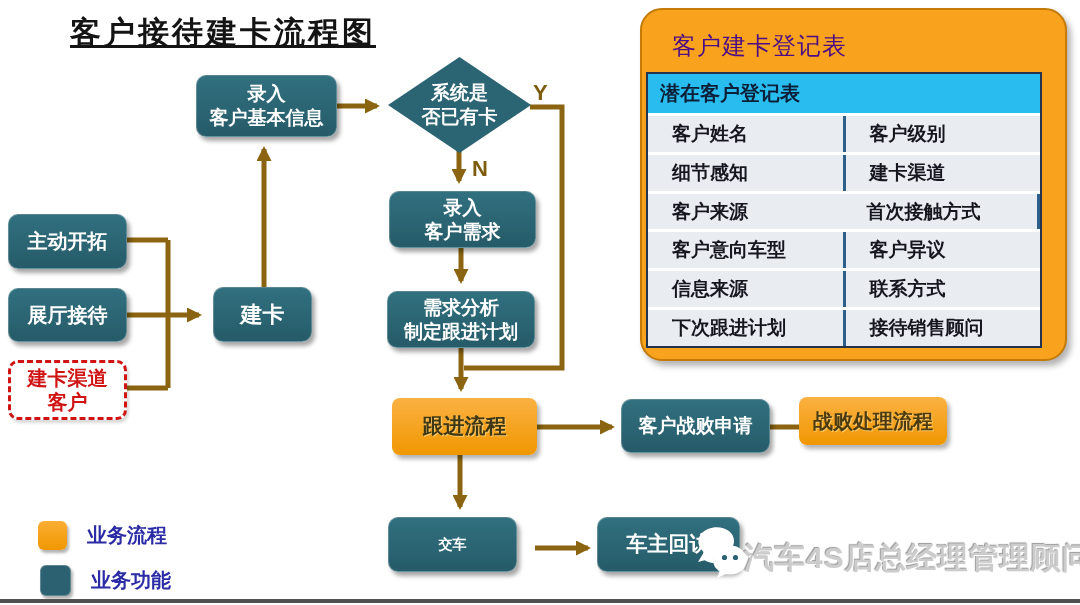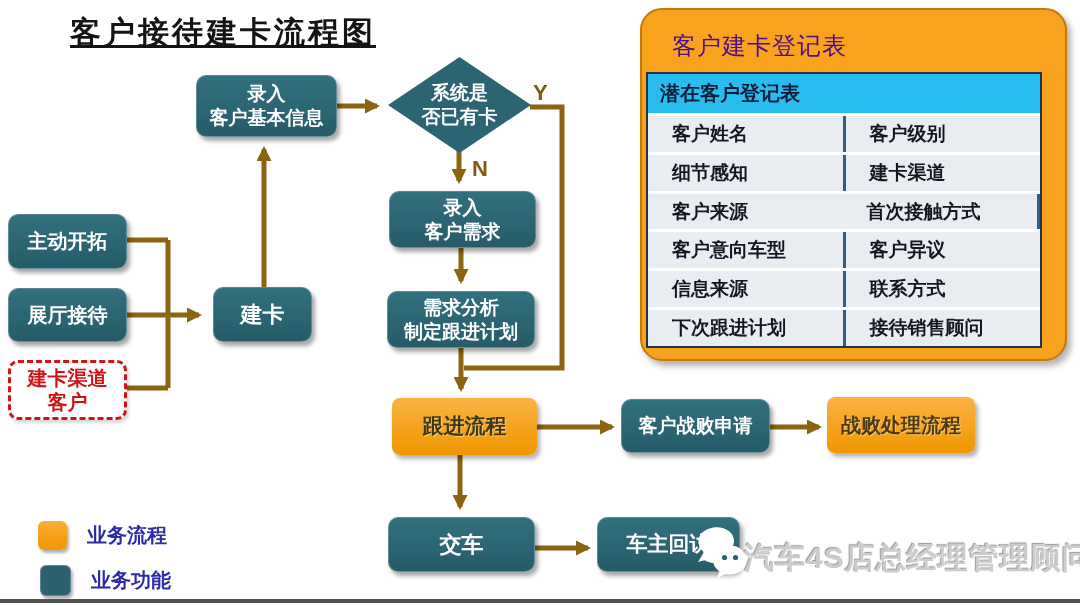--- a/index.html
+++ b/index.html
@@ -22,22 +22,22 @@
         background:#2b6473;color:#fff;font-weight:bold;white-space:pre-line;line-height:1.25;
         clip-path:polygon(50% 0,100% 50%,50% 100%,0 50%);
         filter:drop-shadow(3px 4px 3px rgba(0,0,0,0.35));}
 
   .n-enter-basic{left:196px;top:75px;width:141px;height:62px;font-size:19px;}
   .n-diamond{left:388px;top:57px;width:143px;height:96px;font-size:19px;}
   .n-enter-needs{left:389px;top:191px;width:147px;height:57px;font-size:19px;}
   .n-needs-analysis{left:387px;top:291px;width:148px;height:57px;font-size:19px;}
   .n-followup{left:392px;top:398px;width:145px;height:57px;font-size:21px;}
   .n-defeat-app{left:621px;top:399px;width:149px;height:54px;font-size:19px;}
-  .n-defeat-proc{left:827px;top:397px;width:148px;height:56px;font-size:20px;color:#4c3a10;}
-  .n-deliver{left:388px;top:517px;width:147px;height:55px;font-size:22px;}
+  .n-defeat-proc{left:799px;top:397px;width:148px;height:48px;font-size:20px;color:#4c3a10;}
+  .n-deliver{left:388px;top:517px;width:129px;height:55px;font-size:14px;}
   .n-callback{left:597px;top:517px;width:143px;height:55px;font-size:21px;}
   .n-proactive{left:8px;top:214px;width:119px;height:55px;font-size:20px;}
   .n-showroom{left:8px;top:288px;width:119px;height:54px;font-size:20px;}
   .n-factory{left:8px;top:360px;width:119px;height:60px;font-size:20px;line-height:1.2;}
   .n-create-card{left:213px;top:287px;width:99px;height:55px;font-size:22px;}
 
   .branch-label{position:absolute;font-size:22px;font-weight:bold;color:#7e5c0e;}
   .lbl-y{left:533px;top:80px;}
   .lbl-n{left:472px;top:156px;}
 

